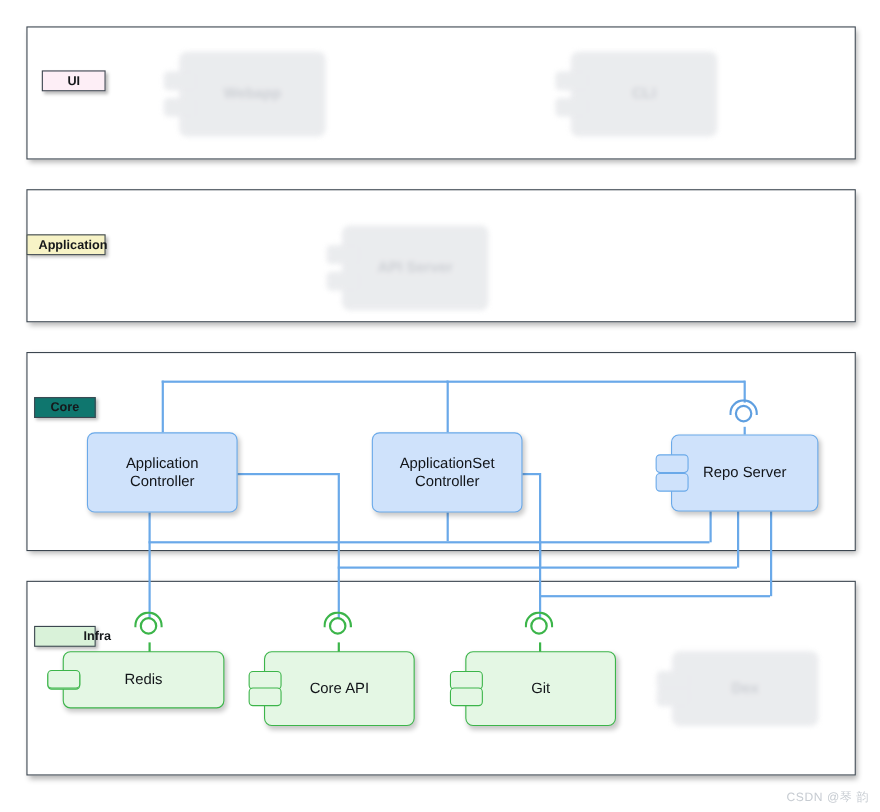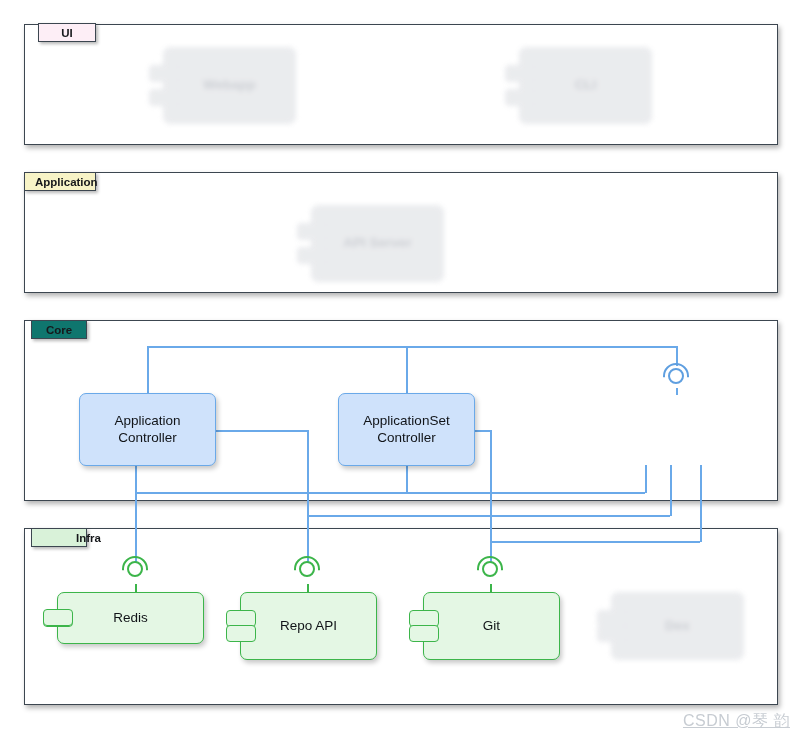--- a/index.html
+++ b/index.html
@@ -27,20 +27,21 @@
     padding:0 10px 0 10px;
     font-size:11.5px;
     font-weight:bold;
     color:#16181b;
     border:1.2px solid #3c4650;
     box-sizing:border-box;
     white-space:nowrap;
     text-align:center;
     box-shadow:2px 2px 3px rgba(0,0,0,.28);
     z-index:6;
+    margin-top:41px;
   }
   .lbl-ui{background:#fdeef6;}
   .lbl-app{background:#f7f3c6;}
   .lbl-core{background:#0f766e;}
   .lbl-infra{background:#d9f2d9;padding-left:44px;}
 
   
   .comp{
     position:absolute;
     box-sizing:border-box;
@@ -110,25 +111,24 @@
 
   
   .wire{position:absolute;background:#6aa9e9;z-index:2;}
   .wire.h{height:1.6px;}
   .wire.v{width:1.6px;}
   .wire.g{background:#3cb54a;}
 
   .watermark{
     position:absolute;
     right:10px;bottom:6px;
-    font-size:16px;
+    font-size:11px;
     color:#c7ccd2;
     letter-spacing:.5px;
     z-index:9;
-    text-decoration:underline;
   }
 </style>
 </head>
 <body>
 
 <div id="stage">
 
   <div class="panel" style="left:24px;top:24px;width:754px;height:121px;"></div>
   <div class="panel-label lbl-ui" style="left:38px;top:23px;width:58px;">UI</div>
 
@@ -171,20 +171,25 @@
     </span>
   </div>
 
   <div class="comp c-blue" style="left:338px;top:393px;width:137px;height:73px;">
     <span class="cap">
       <span>ApplicationSet</span><br>
       <span>Controller</span>
     </span>
   </div>
 
+  <div class="comp c-blue" style="left:610px;top:395px;width:134px;height:70px;">
+    <span class="tab t1"></span>
+    <span class="tab t2"></span>
+    <span class="cap">Repo Server</span>
+  </div>
 
   <div class="iface if-blue" style="left:663px;top:363px;">
     <span class="socket"></span>
     <span class="ball"></span>
   </div>
 
   <div class="wire h" style="left:216px;top:430px;width:92px;"></div>
   <div class="wire v" style="left:307px;top:430px;height:62px;"></div>
 
   <div class="wire h" style="left:475px;top:430px;width:16px;"></div>
@@ -225,21 +230,21 @@
 
   <div class="comp c-green" style="left:57px;top:592px;width:147px;height:52px;">
     <span class="tab t1"></span>
     <span class="tab t2"></span>
     <span class="cap">Redis</span>
   </div>
 
   <div class="comp c-green" style="left:240px;top:592px;width:137px;height:68px;">
     <span class="tab t1"></span>
     <span class="tab t2"></span>
-    <span class="cap">Repo API</span>
+    <span class="cap">Core API</span>
   </div>
 
   <div class="comp c-green" style="left:423px;top:592px;width:137px;height:68px;justify-content:center;">
     <span class="tab t1"></span>
     <span class="tab t2"></span>
     <span class="cap">Git</span>
   </div>
 
   <div class="comp c-faded" style="left:611px;top:592px;width:133px;height:68px;">
     <span class="tab t1"></span>

